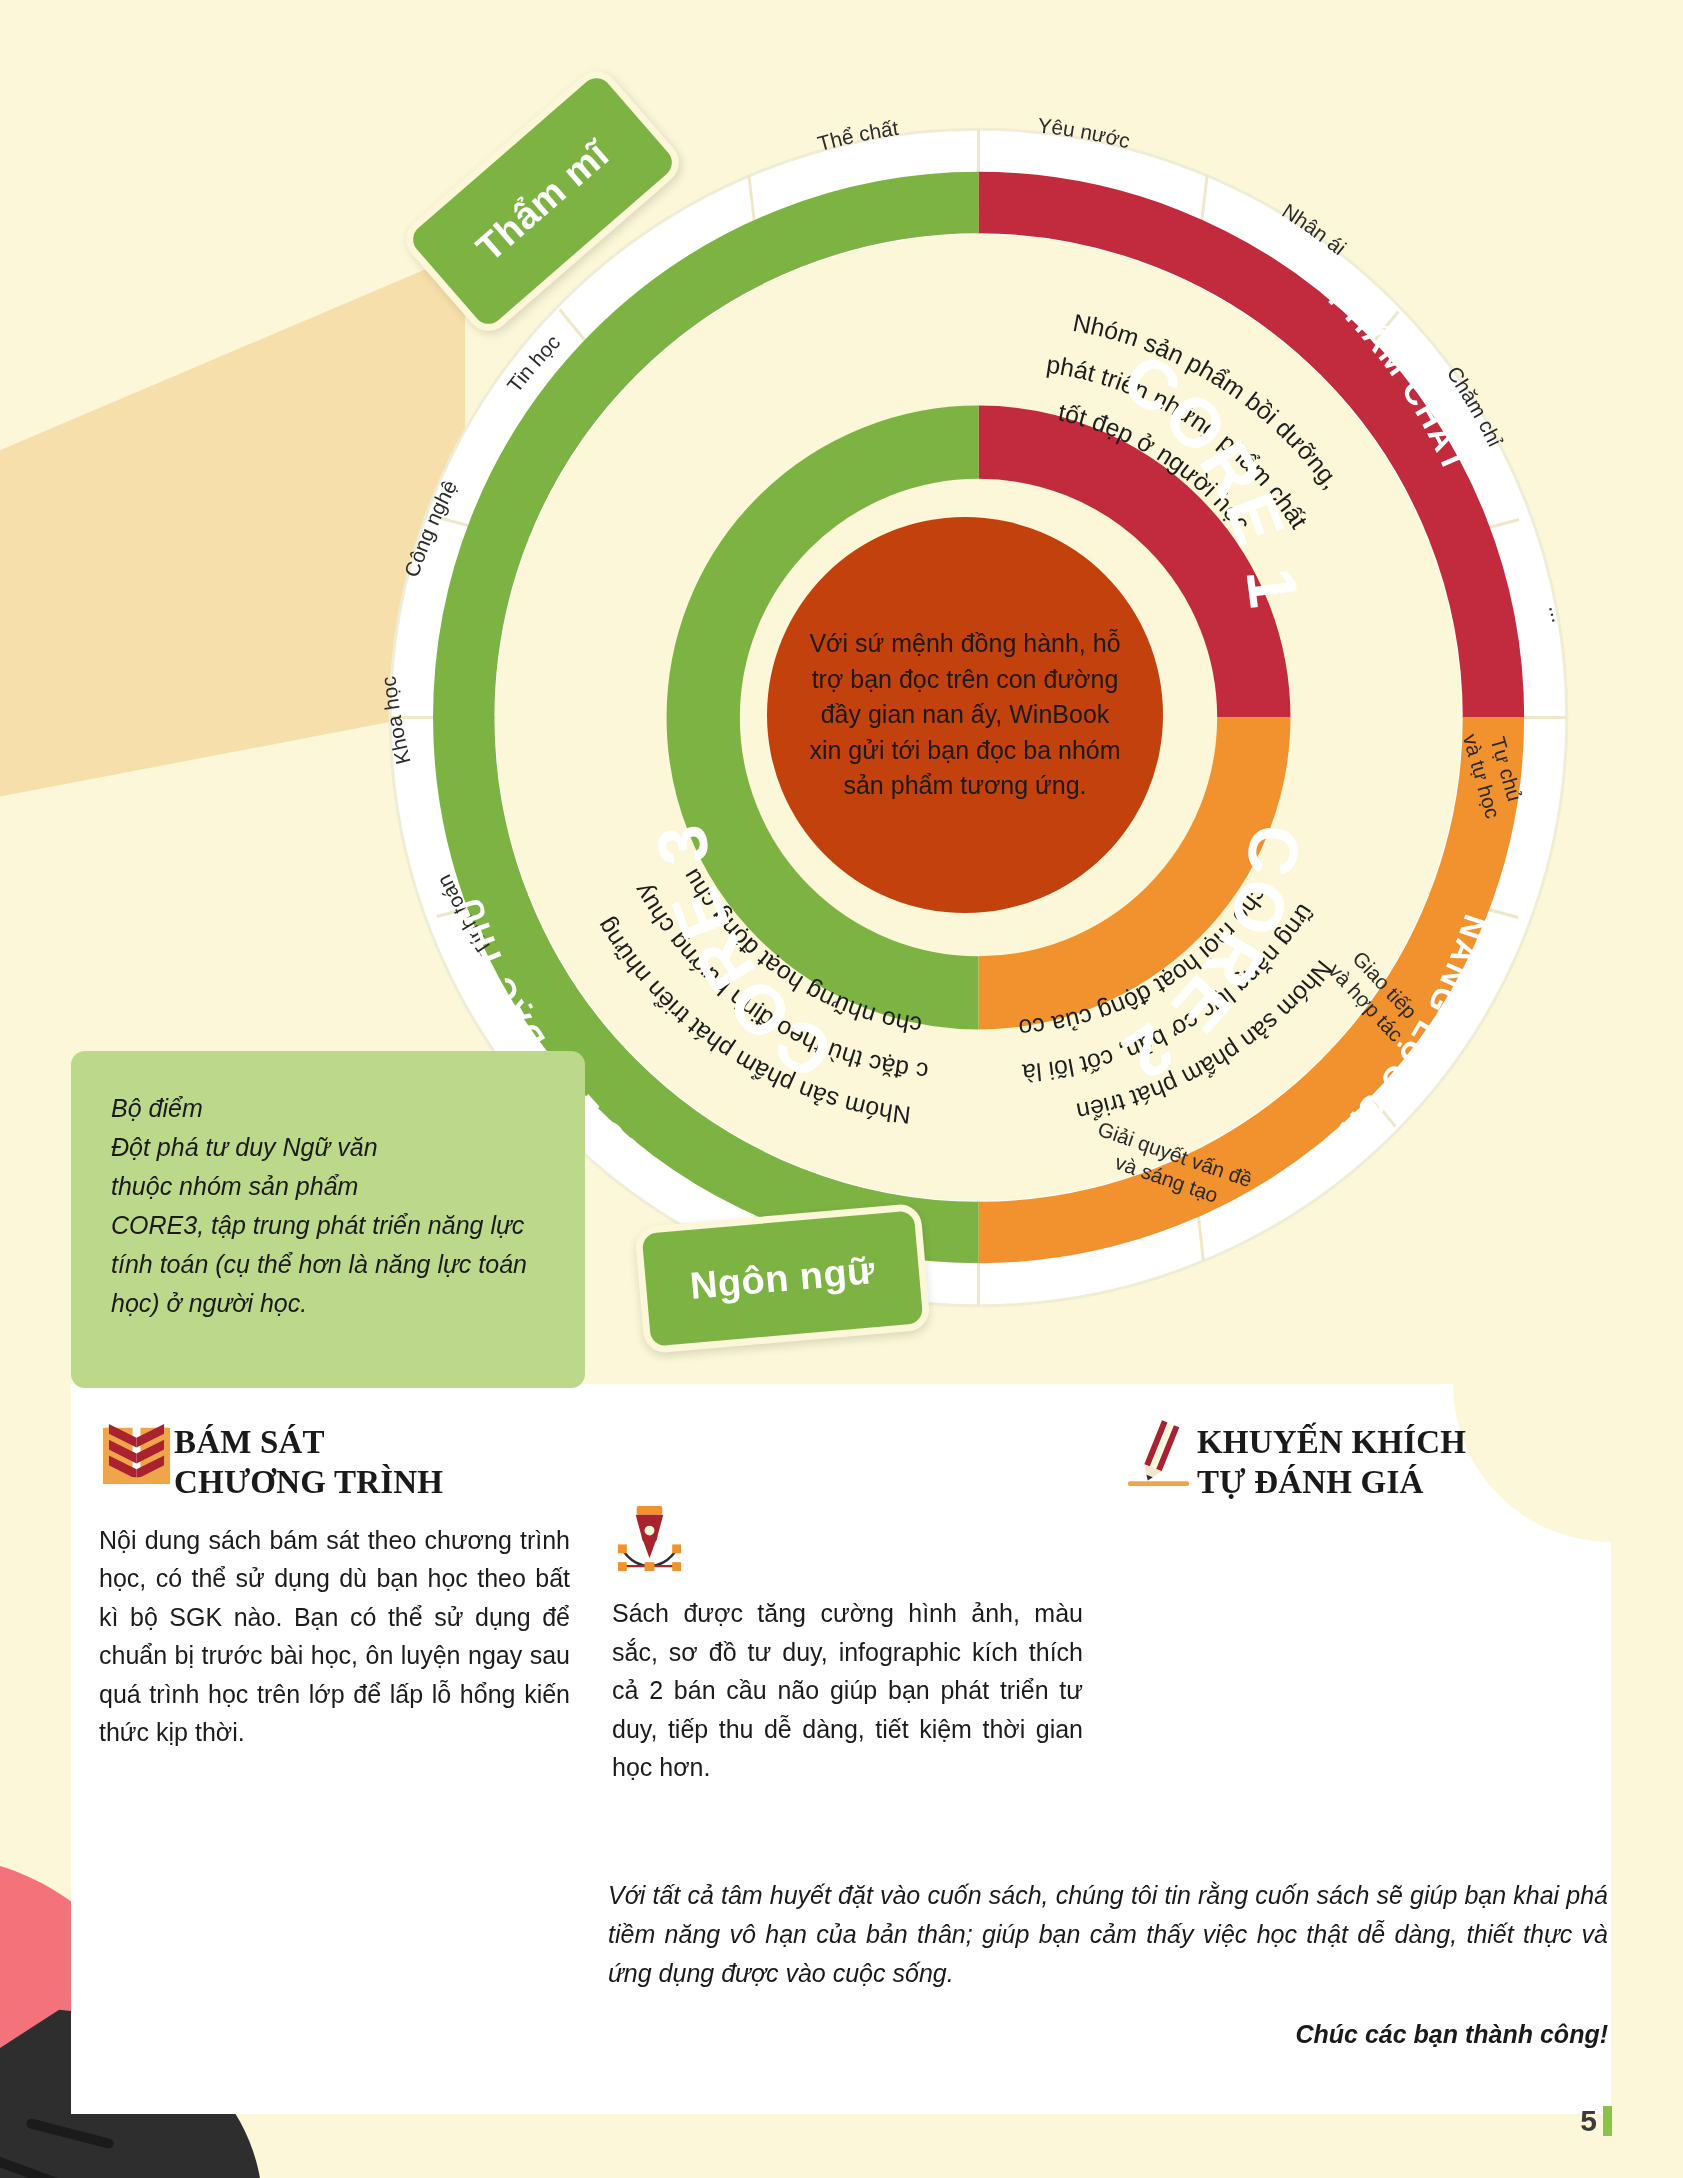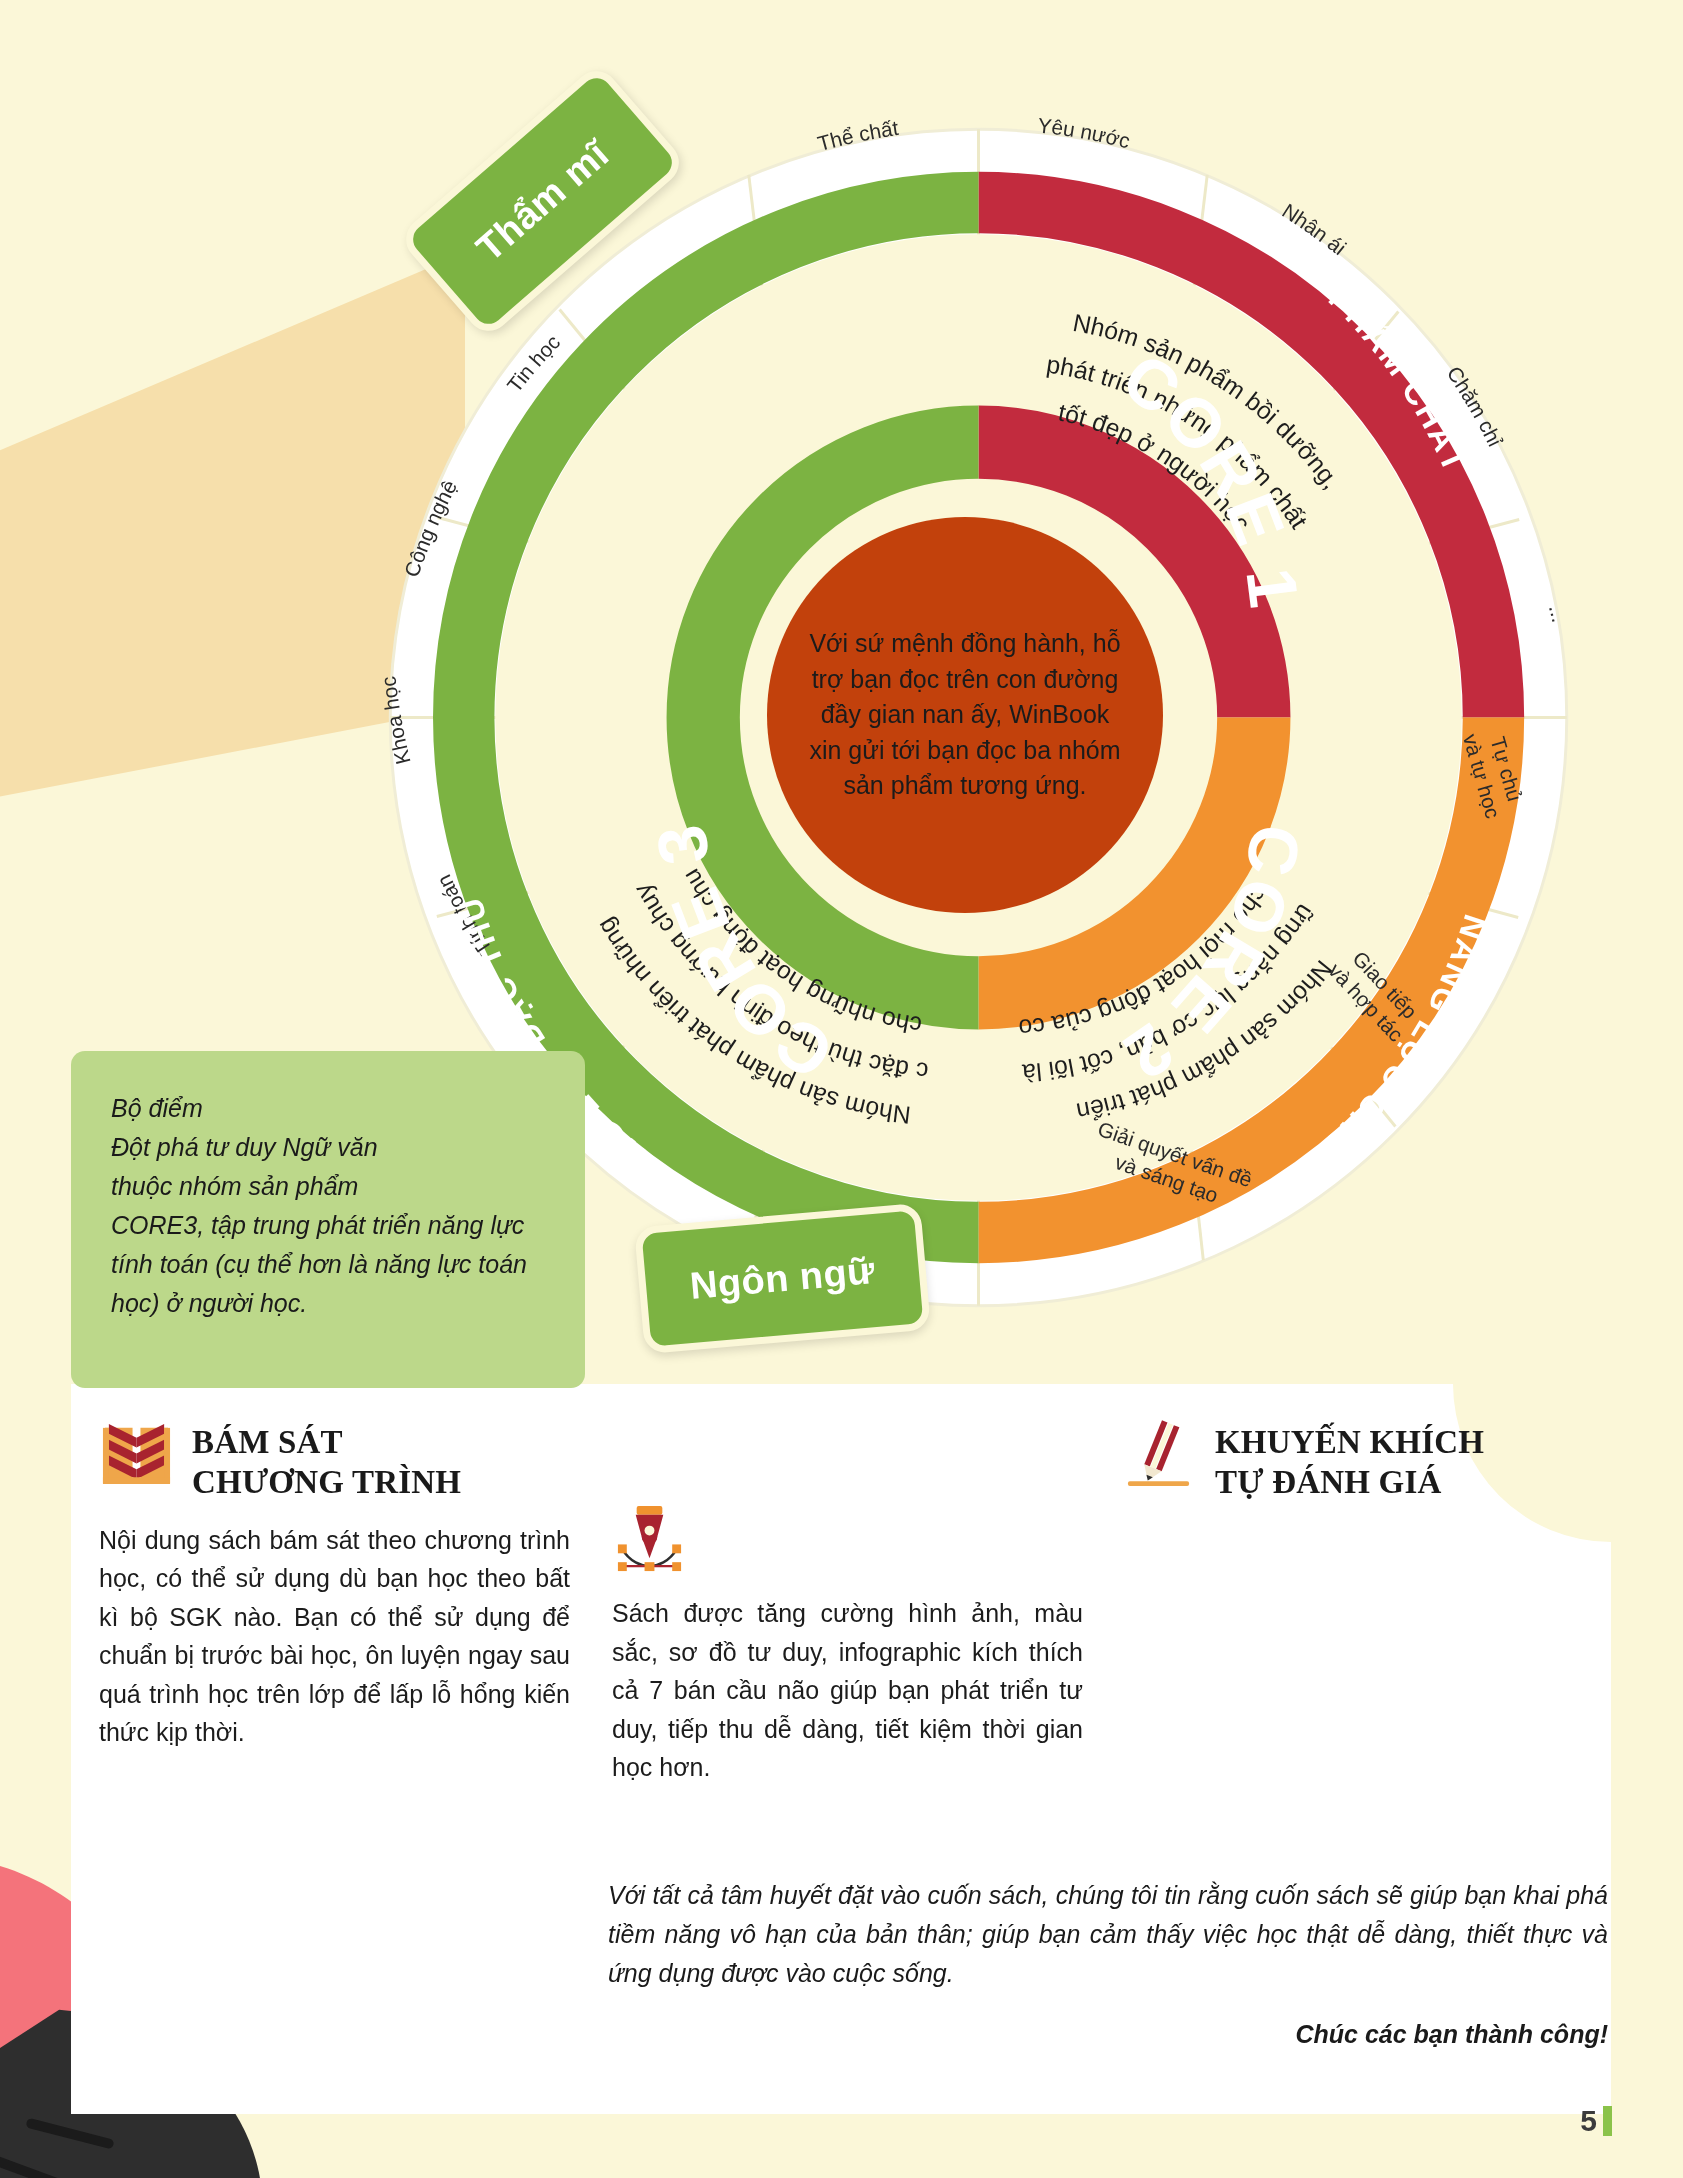--- a/index.html
+++ b/index.html
@@ -65,21 +65,21 @@
   #card::before{
     content:""; position:absolute; right:0; top:0; width:158px; height:158px;
     background:#FBF7D8; border-bottom-left-radius:158px;
   }
   #features { position:absolute; left:0; top:0; width:100%; height:100%; }
   .feature { position:absolute; }
   #feat-1 { left:28px;  top:34px;  width:471px; }
   #feat-2 { left:541px; top:117px; width:471px; }
   #feat-3 { left:1051px;top:34px;  width:471px; }
 
-  .feat-head { display:flex; align-items:flex-start; gap:18px; margin-bottom:18px; }
+  .feat-head { display:flex; align-items:flex-start; margin-bottom:18px; }
   .feat-icon { width:75px; height:75px; flex:0 0 75px; }
   .feat-title {
     font-family:"Liberation Serif", serif;
     font-weight:bold; font-size:33px; line-height:1.22; color:#1a1a1a;
     letter-spacing:0.2px; padding-top:4px;
   }
   .feat-body { font-size:25px; line-height:1.54; color:#1c1c1c; text-align:justify; }
 
   
   #closing { position:absolute; left:608px; top:1876px; width:1000px; z-index:4; }
@@ -296,21 +296,21 @@
           <circle cx="38" cy="30" r="5" fill="#FBF7D8"></circle>
           <path d="M10,48 C18,62 30,66 38,66 C46,66 58,62 66,48" fill="none" stroke="#2E2E2E" stroke-width="2.5"></path>
           <line x1="10" y1="66" x2="66" y2="66" stroke="#A8232F" stroke-width="2.5"></line>
           <rect x="6" y="44" width="9" height="9" fill="#F0922E"></rect>
           <rect x="61" y="44" width="9" height="9" fill="#F0922E"></rect>
           <rect x="6" y="62" width="9" height="9" fill="#F0922E"></rect>
           <rect x="61" y="62" width="9" height="9" fill="#F0922E"></rect>
           <rect x="33" y="62" width="10" height="9" fill="#F0922E"></rect>
         </svg>
       </div>
-      <div class="feat-body">Sách được tăng cường hình ảnh, màu sắc, sơ đồ tư duy, infographic kích thích cả 7 bán cầu não giúp bạn phát triển tư duy, tiếp thu dễ dàng, tiết kiệm thời gian học hơn.</div>
+      <div class="feat-body">Sách được tăng cường hình ảnh, màu sắc, sơ đồ tư duy, infographic kích thích cả 2 bán cầu não giúp bạn phát triển tư duy, tiếp thu dễ dàng, tiết kiệm thời gian học hơn.</div>
     </div>
 
     <div class="feature" id="feat-3">
       <div class="feat-head">
         <svg class="feat-icon" viewBox="0 0 76 76">
           <g transform="rotate(22 38 38)">
             <rect x="27" y="4" width="6" height="48" fill="#A8232F"></rect>
             <rect x="34" y="4" width="5" height="48" fill="#FBF7D8"></rect>
             <rect x="40" y="4" width="6" height="48" fill="#A8232F"></rect>
             <polygon points="27,52 46,52 36.5,66" fill="#F2E8D0"></polygon>

